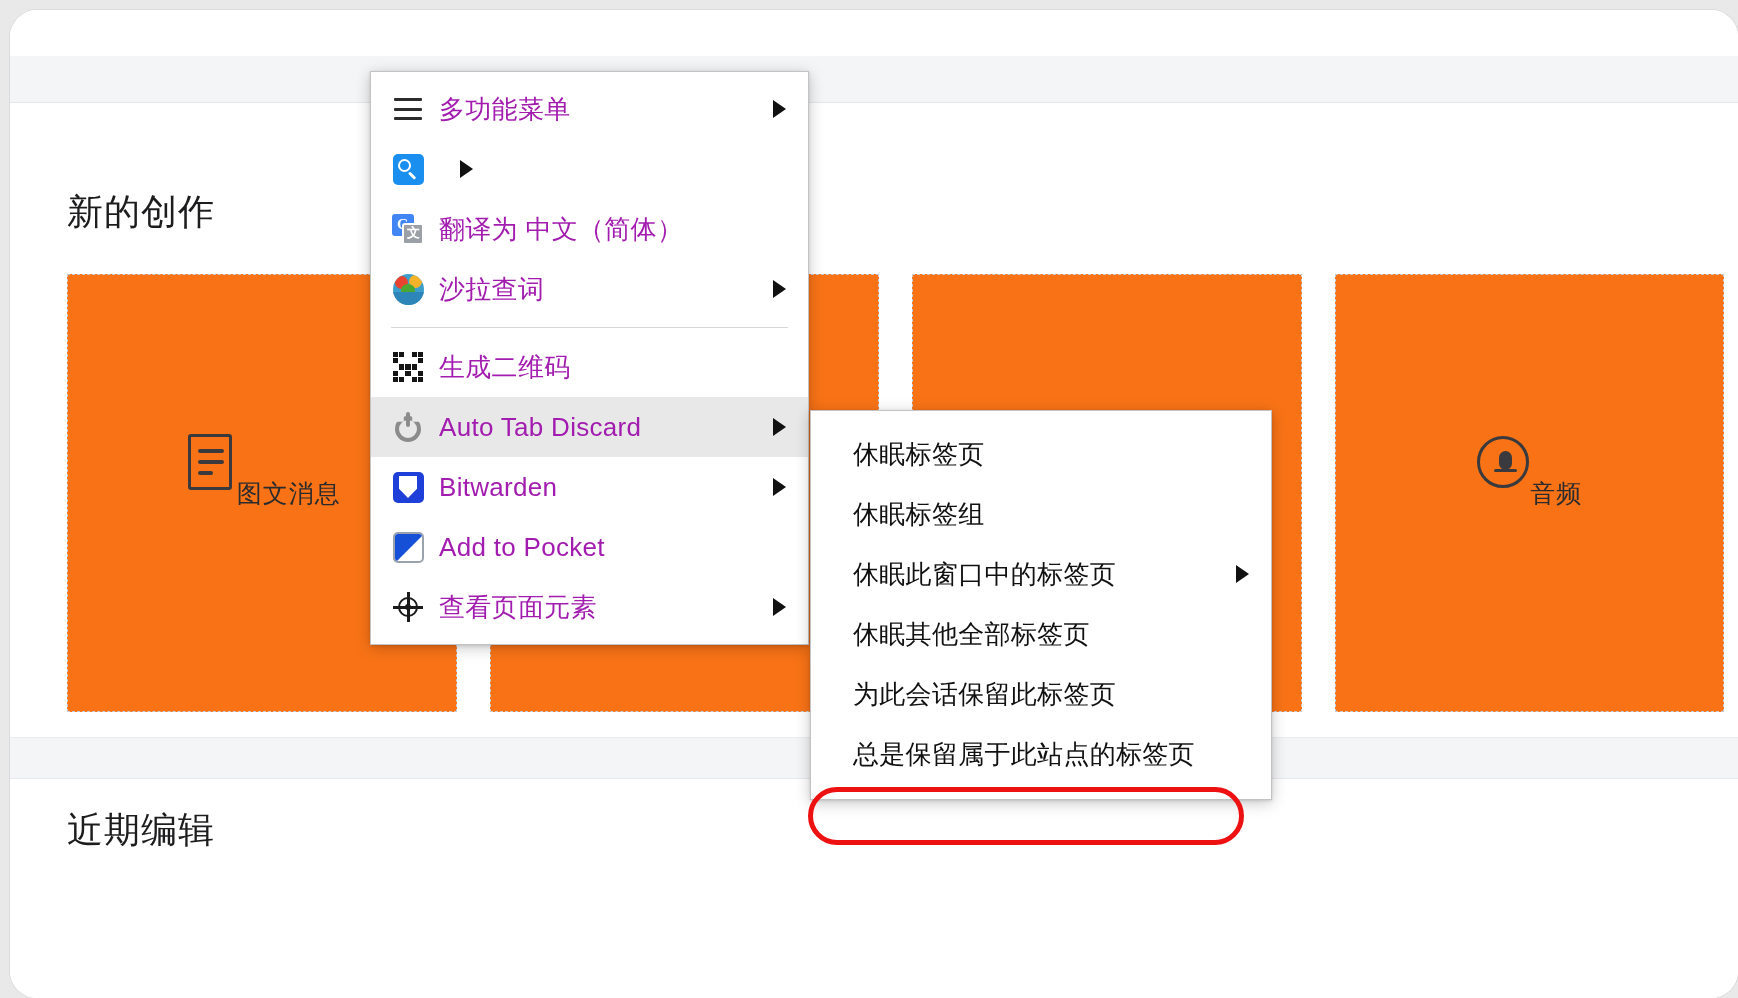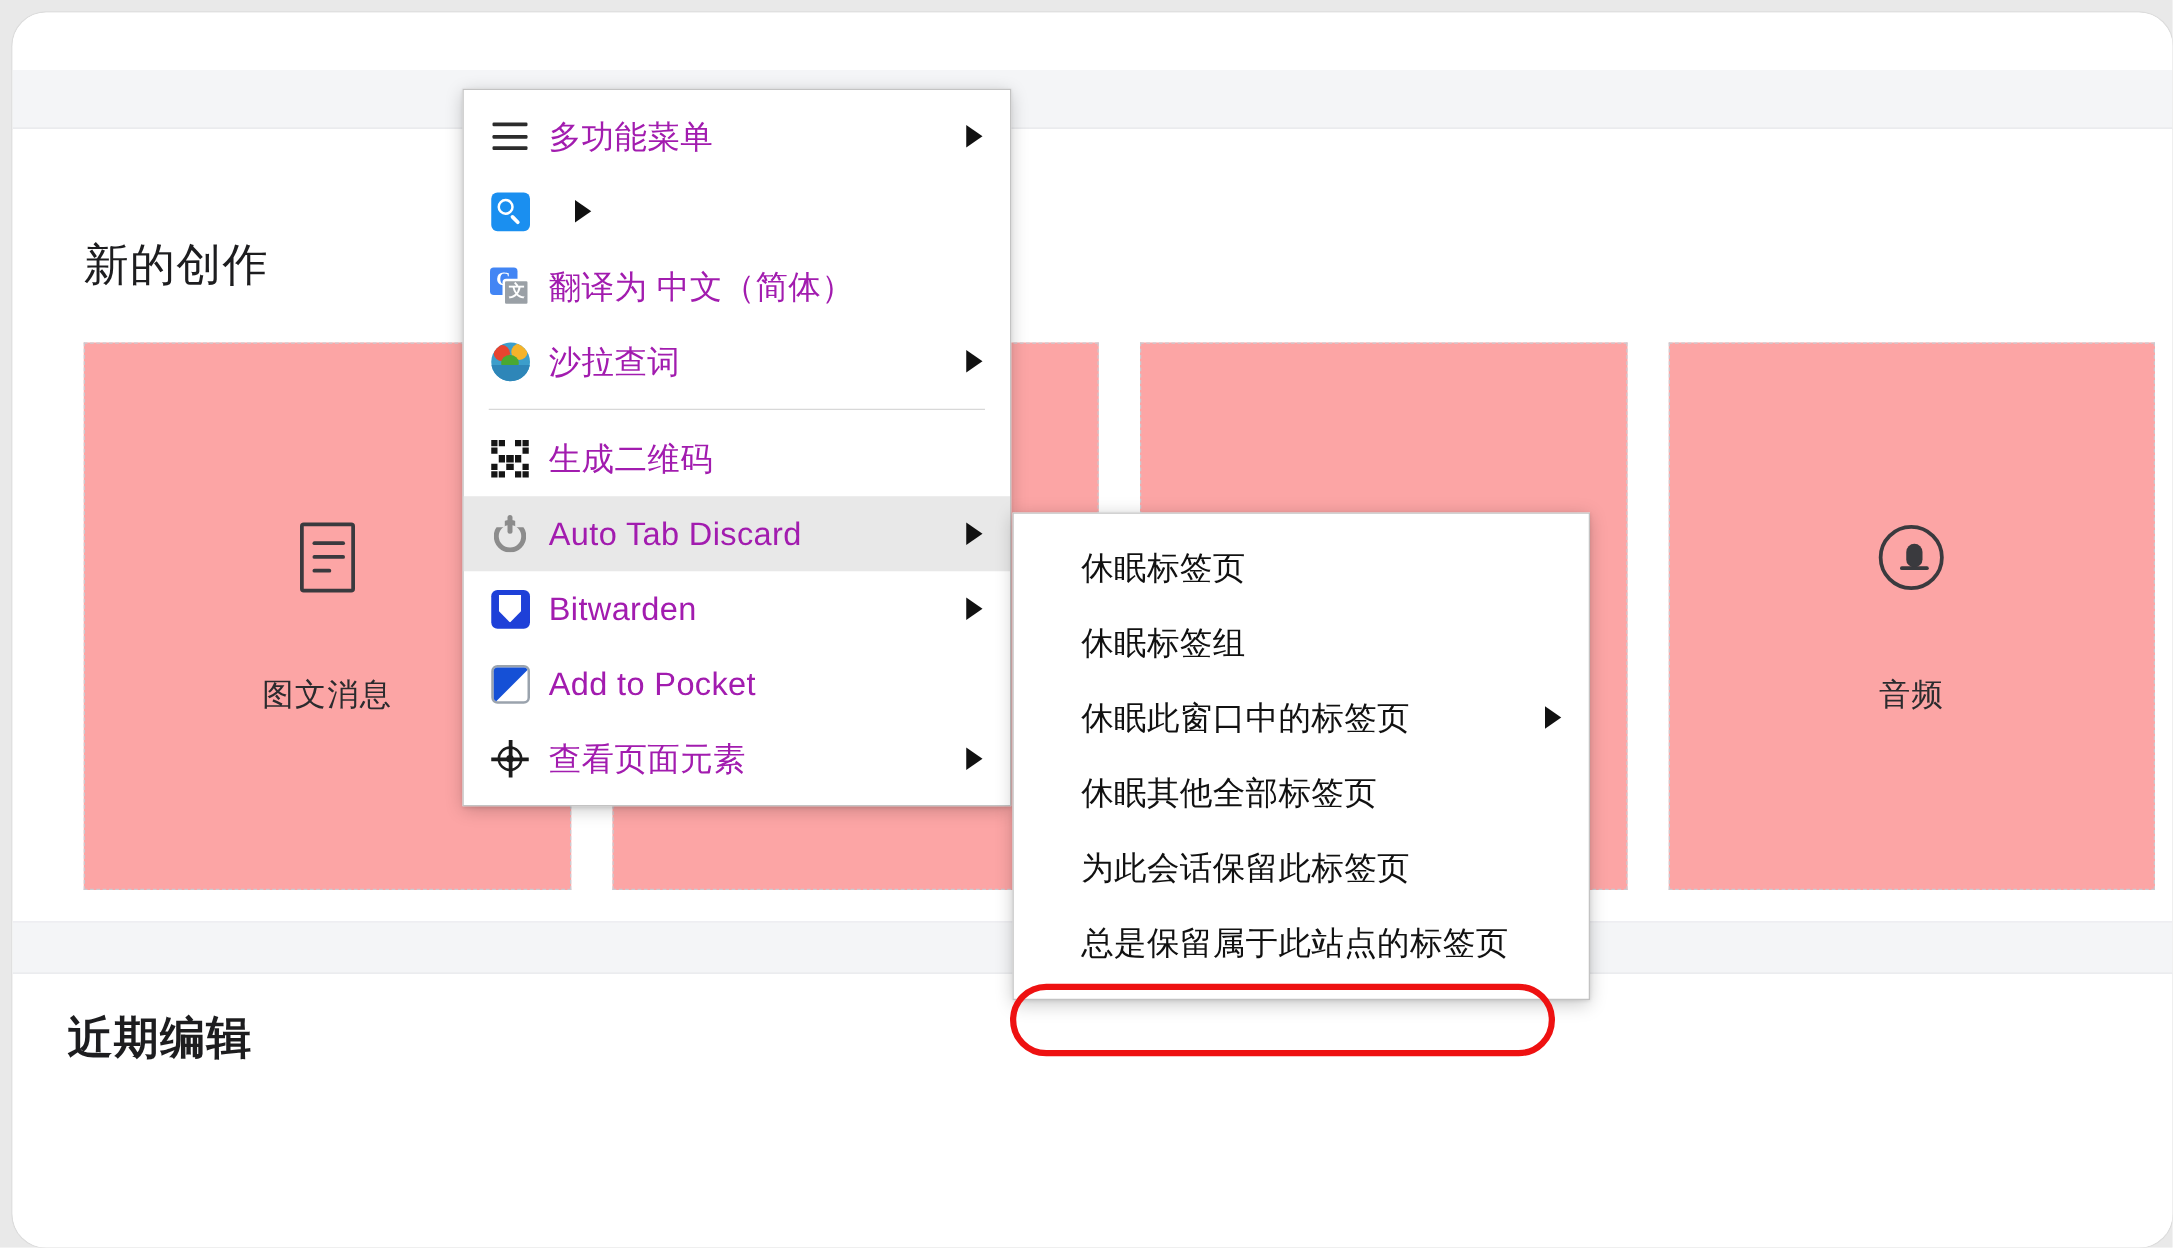--- a/index.html
+++ b/index.html
@@ -46,21 +46,21 @@
   }
 
   .section-title {
     position: absolute;
     font-size: 36px;
     color: #1d1d1f;
     letter-spacing: 1px;
     white-space: nowrap;
   }
   #title-new { left: 57px; top: 84px; }
-  #title-recent { left: 44px; top: 702px; font-weight: bold; }
+  #title-recent { left: 57px; top: 702px; }
 
   .band {
     position: absolute; left: 0;
     width: 100%;
     background: #f4f5f7;
     border-top: 1px solid #ececef;
     border-bottom: 1px solid #e8e9ec;
   }
   #band-mid { top: 633px; height: 42px; }
 
@@ -69,24 +69,24 @@
     left: 57px; top: 170px;
     width: 1690px; height: 440px;
     display: flex;
     gap: 0px;
   }
   .card {
     width: 428px; height: 438px;
     margin-right: 33px;
     border: 1px dashed #c9cbd1;
     display: flex;
-    flex-direction: column;
+    flex-direction: row;
     align-items: center;
     justify-content: center;
-    background: #fca5a5;
+    background: #f97316;
   }
   .card-icon {
     width: 54px; height: 62px;
     margin-bottom: 62px;
     display: flex; align-items: center; justify-content: center;
   }
   .card-label {
     font-size: 25px;
     color: #2b2b2e;
     letter-spacing: 1px;
@@ -102,21 +102,21 @@
     z-index: 50;
   }
   #menu-main {
     left: 370px; top: 71px;
     width: 439px;
   }
   #menu-sub {
     left: 810px; top: 410px;
     width: 462px;
     z-index: 60;
-    padding: 13px 0 15px 12px;
+    padding: 13px 0 15px 0;
   }
 
   .mi {
     position: relative;
     display: flex;
     align-items: center;
     height: 60px;
     padding: 0 18px 0 20px;
     cursor: default;
   }

